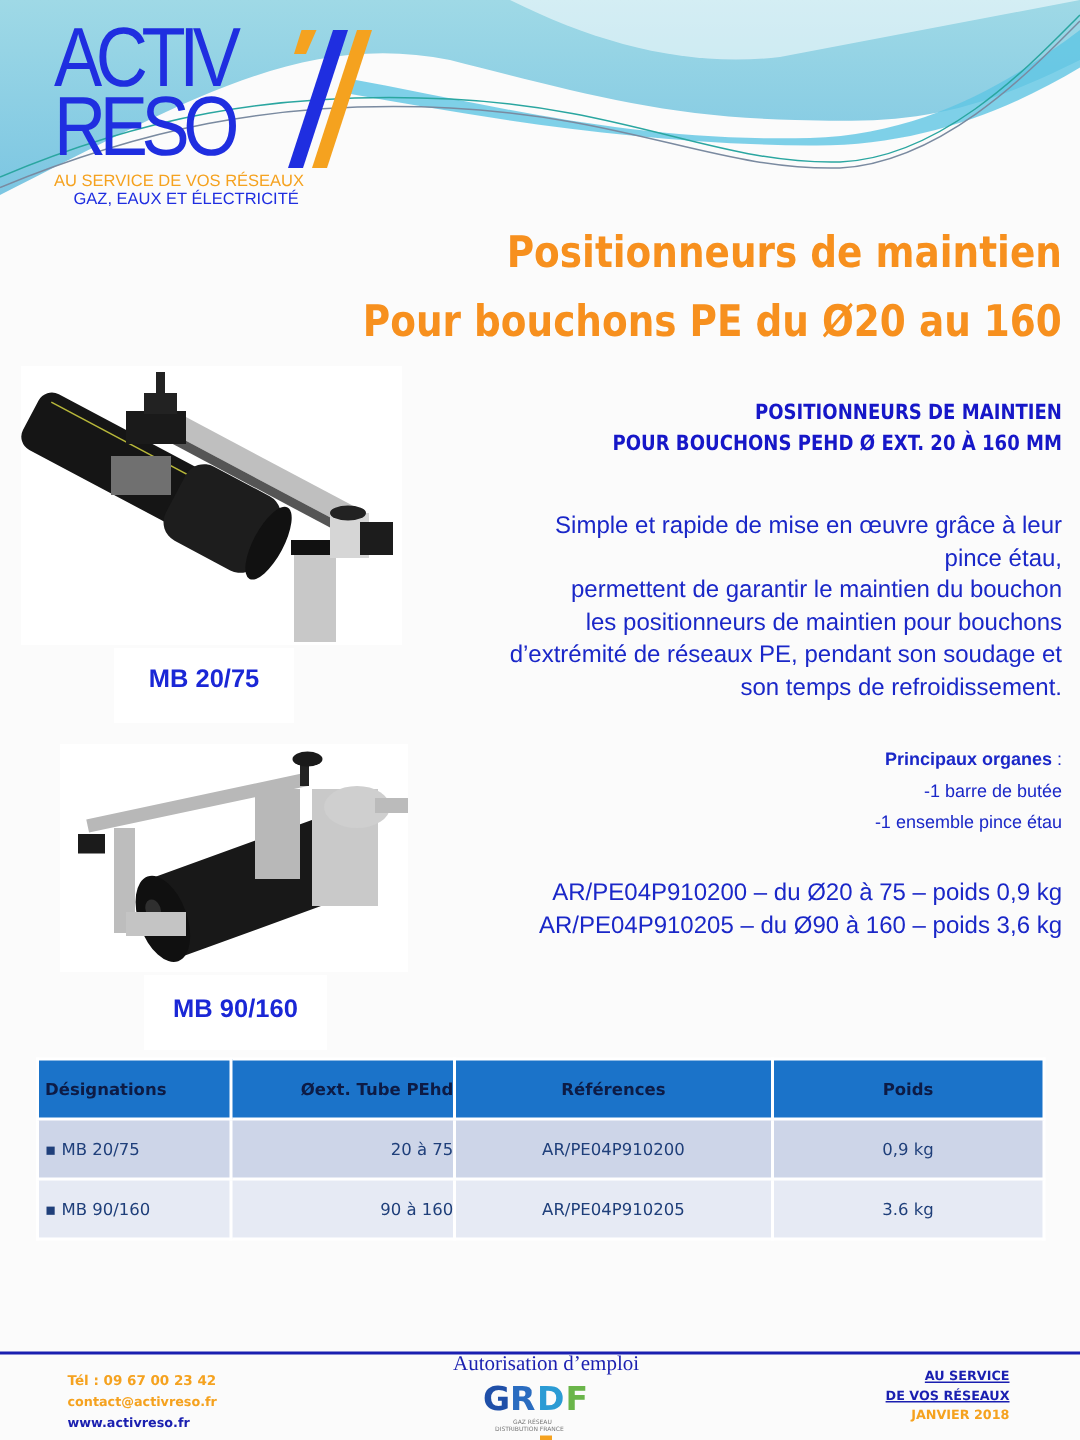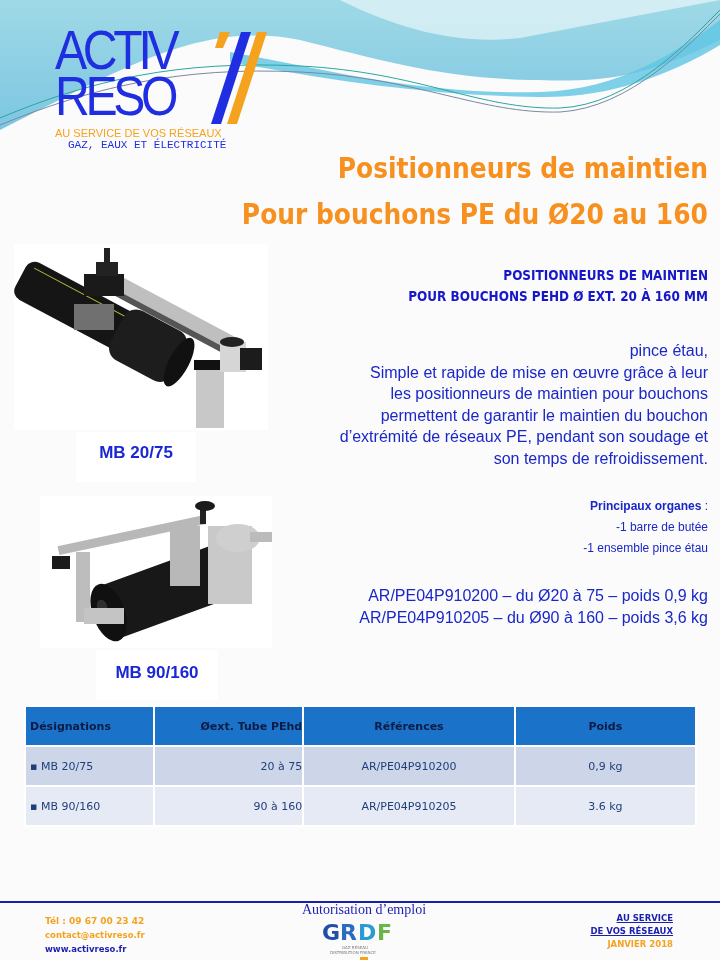--- a/index.html
+++ b/index.html
@@ -1,25 +1,25 @@
 <!DOCTYPE html>
 <html><head>
 <meta charset="utf-8">
 <style>
   * { box-sizing: border-box; margin: 0; padding: 0; }
   html, body { width: 720px; height: 960px; overflow: hidden; }
   body { position: relative; background: #fbfbfb; font-family: "Liberation Sans", sans-serif; }
   .bg-waves { position: absolute; left: 0; top: 0; width: 720px; height: 130px; z-index: 0; }
-  .logo { position: absolute; left: 36px; top: 22px; width: 190px; height: 130px; z-index: 2; margin-left: 19px; }
+  .logo { position: absolute; left: 36px; top: 10px; width: 190px; height: 130px; z-index: 2; }
   .logo-word { position: absolute; font-family: "Liberation Sans", sans-serif; color: #1f2ee0; font-size: 56px; line-height: 48px; letter-spacing: -5px; transform: scaleX(0.86); transform-origin: left top; font-weight: normal; }
   .logo-activ { left: 0; top: 4px; }
   .logo-reso { left: 0; top: 50px; }
   .logo-slashes { position: absolute; left: 130px; top: 4px; width: 90px; height: 100px; }
   .logo-tag1 { position: absolute; left: 0; top: 105px; font-size: 11px; color: #f5a21f; white-space: nowrap; letter-spacing: 0px; }
-  .logo-tag2 { position: absolute; left: 13px; top: 117px; font-size: 11px; color: #1f2ee0; white-space: nowrap; font-family: Liberation Mono, monospace; }
+  .logo-tag2 { position: absolute; left: 13px; top: 117px; font-size: 11px; color: #1f2ee0; white-space: nowrap; }
   .title { position: absolute; right: 12px; top: 145px; text-align: right; color: #f7901e; font-family: "DejaVu Sans", sans-serif; font-weight: bold; font-size: 29px; line-height: 46px; transform: scaleX(0.86); transform-origin: right top; white-space: nowrap; }
   .photo { position: absolute; background: #ffffff; }
   .photo1 { left: 14px; top: 244px; width: 254px; height: 186px; }
   .photo2 { left: 40px; top: 496px; width: 232px; height: 152px; }
   .caption { position: absolute; background: #ffffff; color: #1a27d6; font-weight: bold; font-size: 17px; text-align: center; }
   .cap1 { left: 76px; top: 432px; width: 120px; height: 50px; line-height: 42px; }
   .cap2 { left: 96px; top: 650px; width: 122px; height: 50px; line-height: 46px; }
   .right-col { position: absolute; right: 12px; width: 440px; text-align: right; color: #1a27c8; }
   .subhead { top: 265px; font-family: "DejaVu Sans", sans-serif; font-weight: bold; font-size: 14px; line-height: 21px; color: #1617c8; transform: scaleX(0.86); transform-origin: right top; width: 500px; }
   .desc { top: 340px; font-size: 16px; line-height: 21.5px; }
@@ -135,24 +135,24 @@
   </svg>
 </div>
 <div class="caption cap2">MB 90/160</div>
 
 <div class="right-col subhead">
   <div>POSITIONNEURS DE MAINTIEN</div>
   <div>POUR BOUCHONS PEHD Ø EXT. 20 À 160 MM</div>
 </div>
 
 <div class="right-col desc">
+  <div>Simple et rapide de mise en œuvre grâce à leur</div>
   <div>pince étau,</div>
-  <div>Simple et rapide de mise en œuvre grâce à leur</div>
+  <div>permettent de garantir le maintien du bouchon</div>
   <div>les positionneurs de maintien pour bouchons</div>
-  <div>permettent de garantir le maintien du bouchon</div>
   <div>d’extrémité de réseaux PE, pendant son  soudage et</div>
   <div>son temps de refroidissement.</div>
 </div>
 
 <div class="right-col organs">
   <div><span class="label">Principaux organes</span><span> :</span></div>
   <div>-1 barre de butée</div>
   <div>-1 ensemble pince étau</div>
 </div>
 

